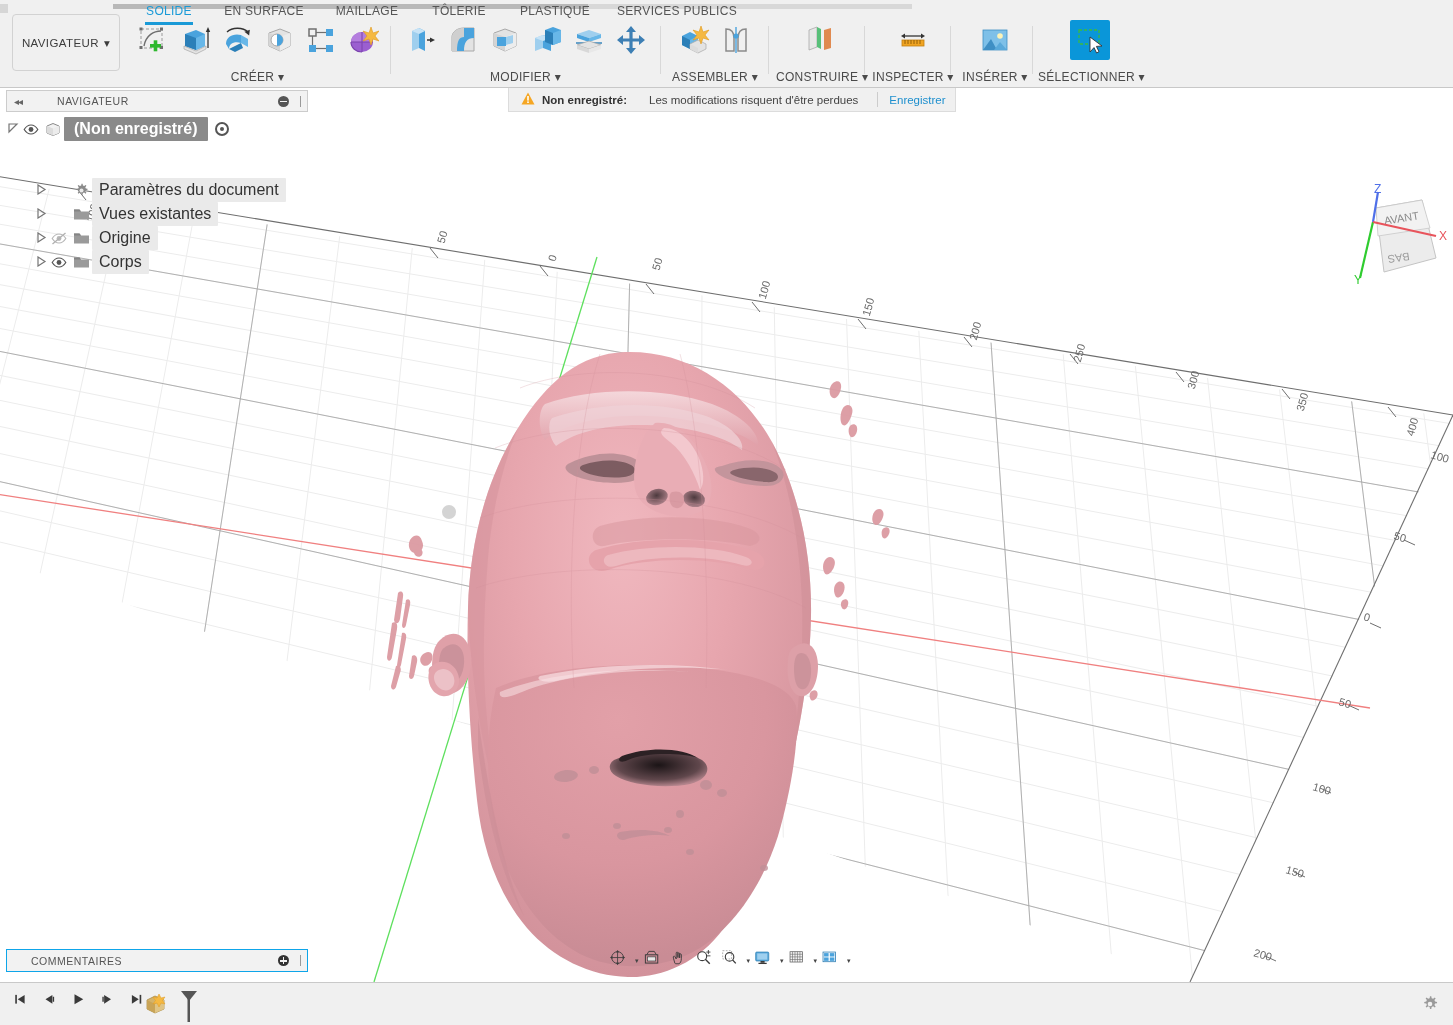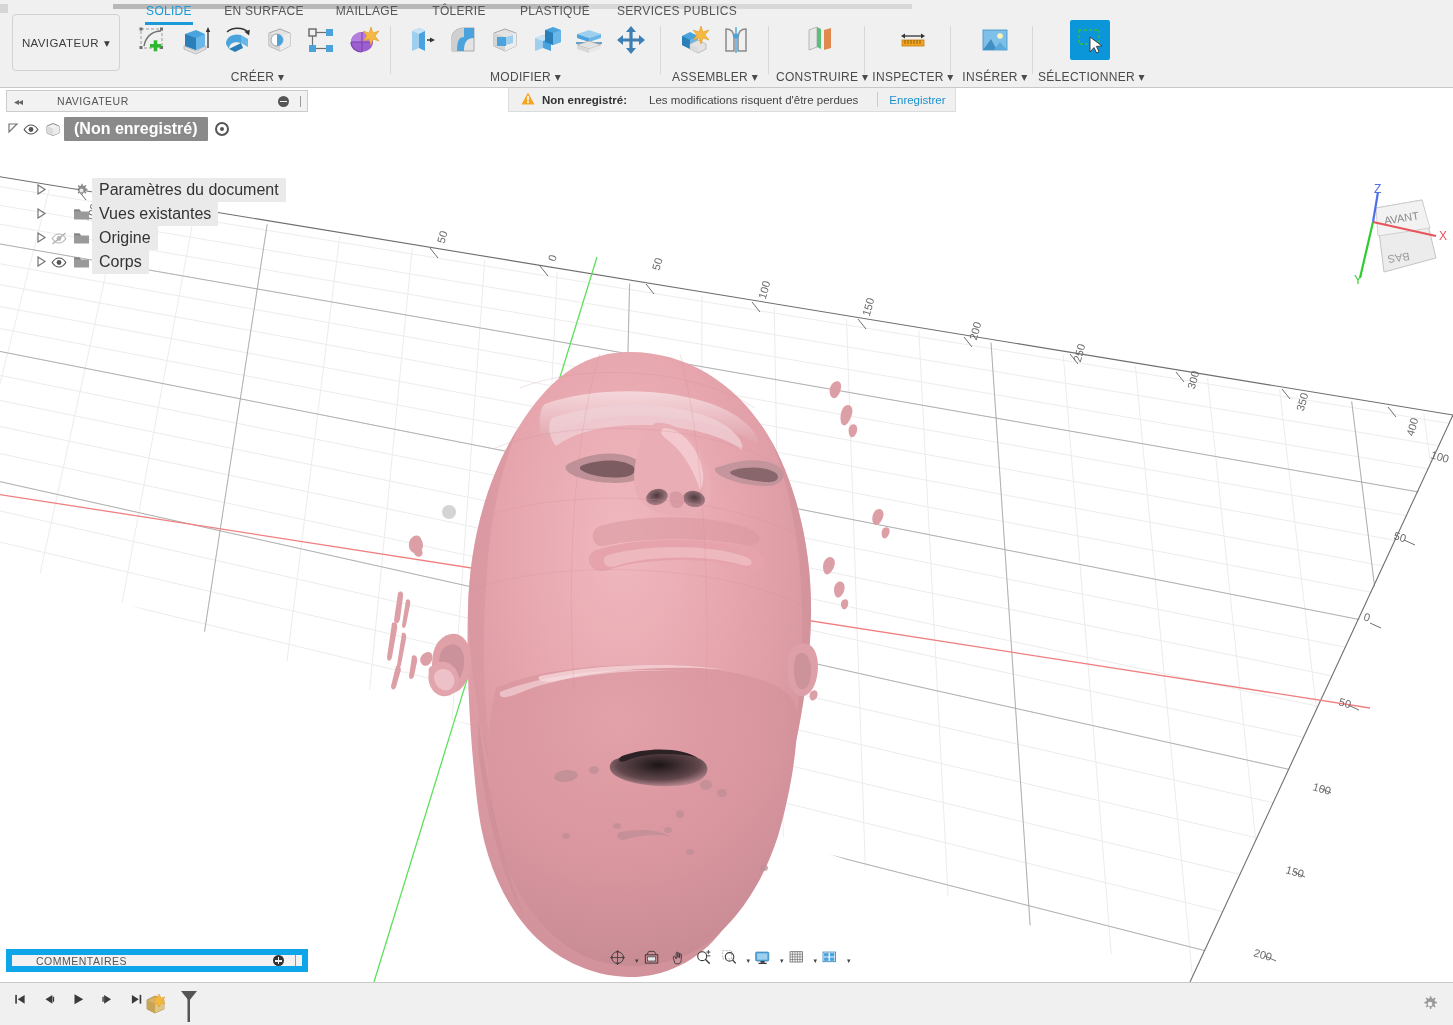--- a/index.html
+++ b/index.html
@@ -130,21 +130,21 @@
     margin-left: 7px; position: relative; cursor: pointer;
   }
   .trow .radio::after {
     content:''; position:absolute; left:3px; top:3px; width:4px; height:4px;
     border-radius:50%; background:#555;
   }
 
   
   .commentsbar {
     position: absolute; left: 6px; top: 949px; width: 302px; height: 23px;
-    background: #f2f2f2; border: 6px solid #0ea5e9;
+    background: #f2f2f2; border: 1px solid #0ea5e9;
     display: flex; align-items: center; z-index: 25;
   }
   .cm-title { font-size: 10.5px; color: #555; letter-spacing: .5px; margin-left: 24px; }
   .cm-plus {
     position: absolute; right: 18px; width: 11px; height: 11px; border-radius: 50%;
     background: #333; cursor: pointer;
   }
   .cm-plus::after {
     content:''; position:absolute; left:2px; top:5px; width:7px; height:1.5px; background:#f2f2f2;
   }

